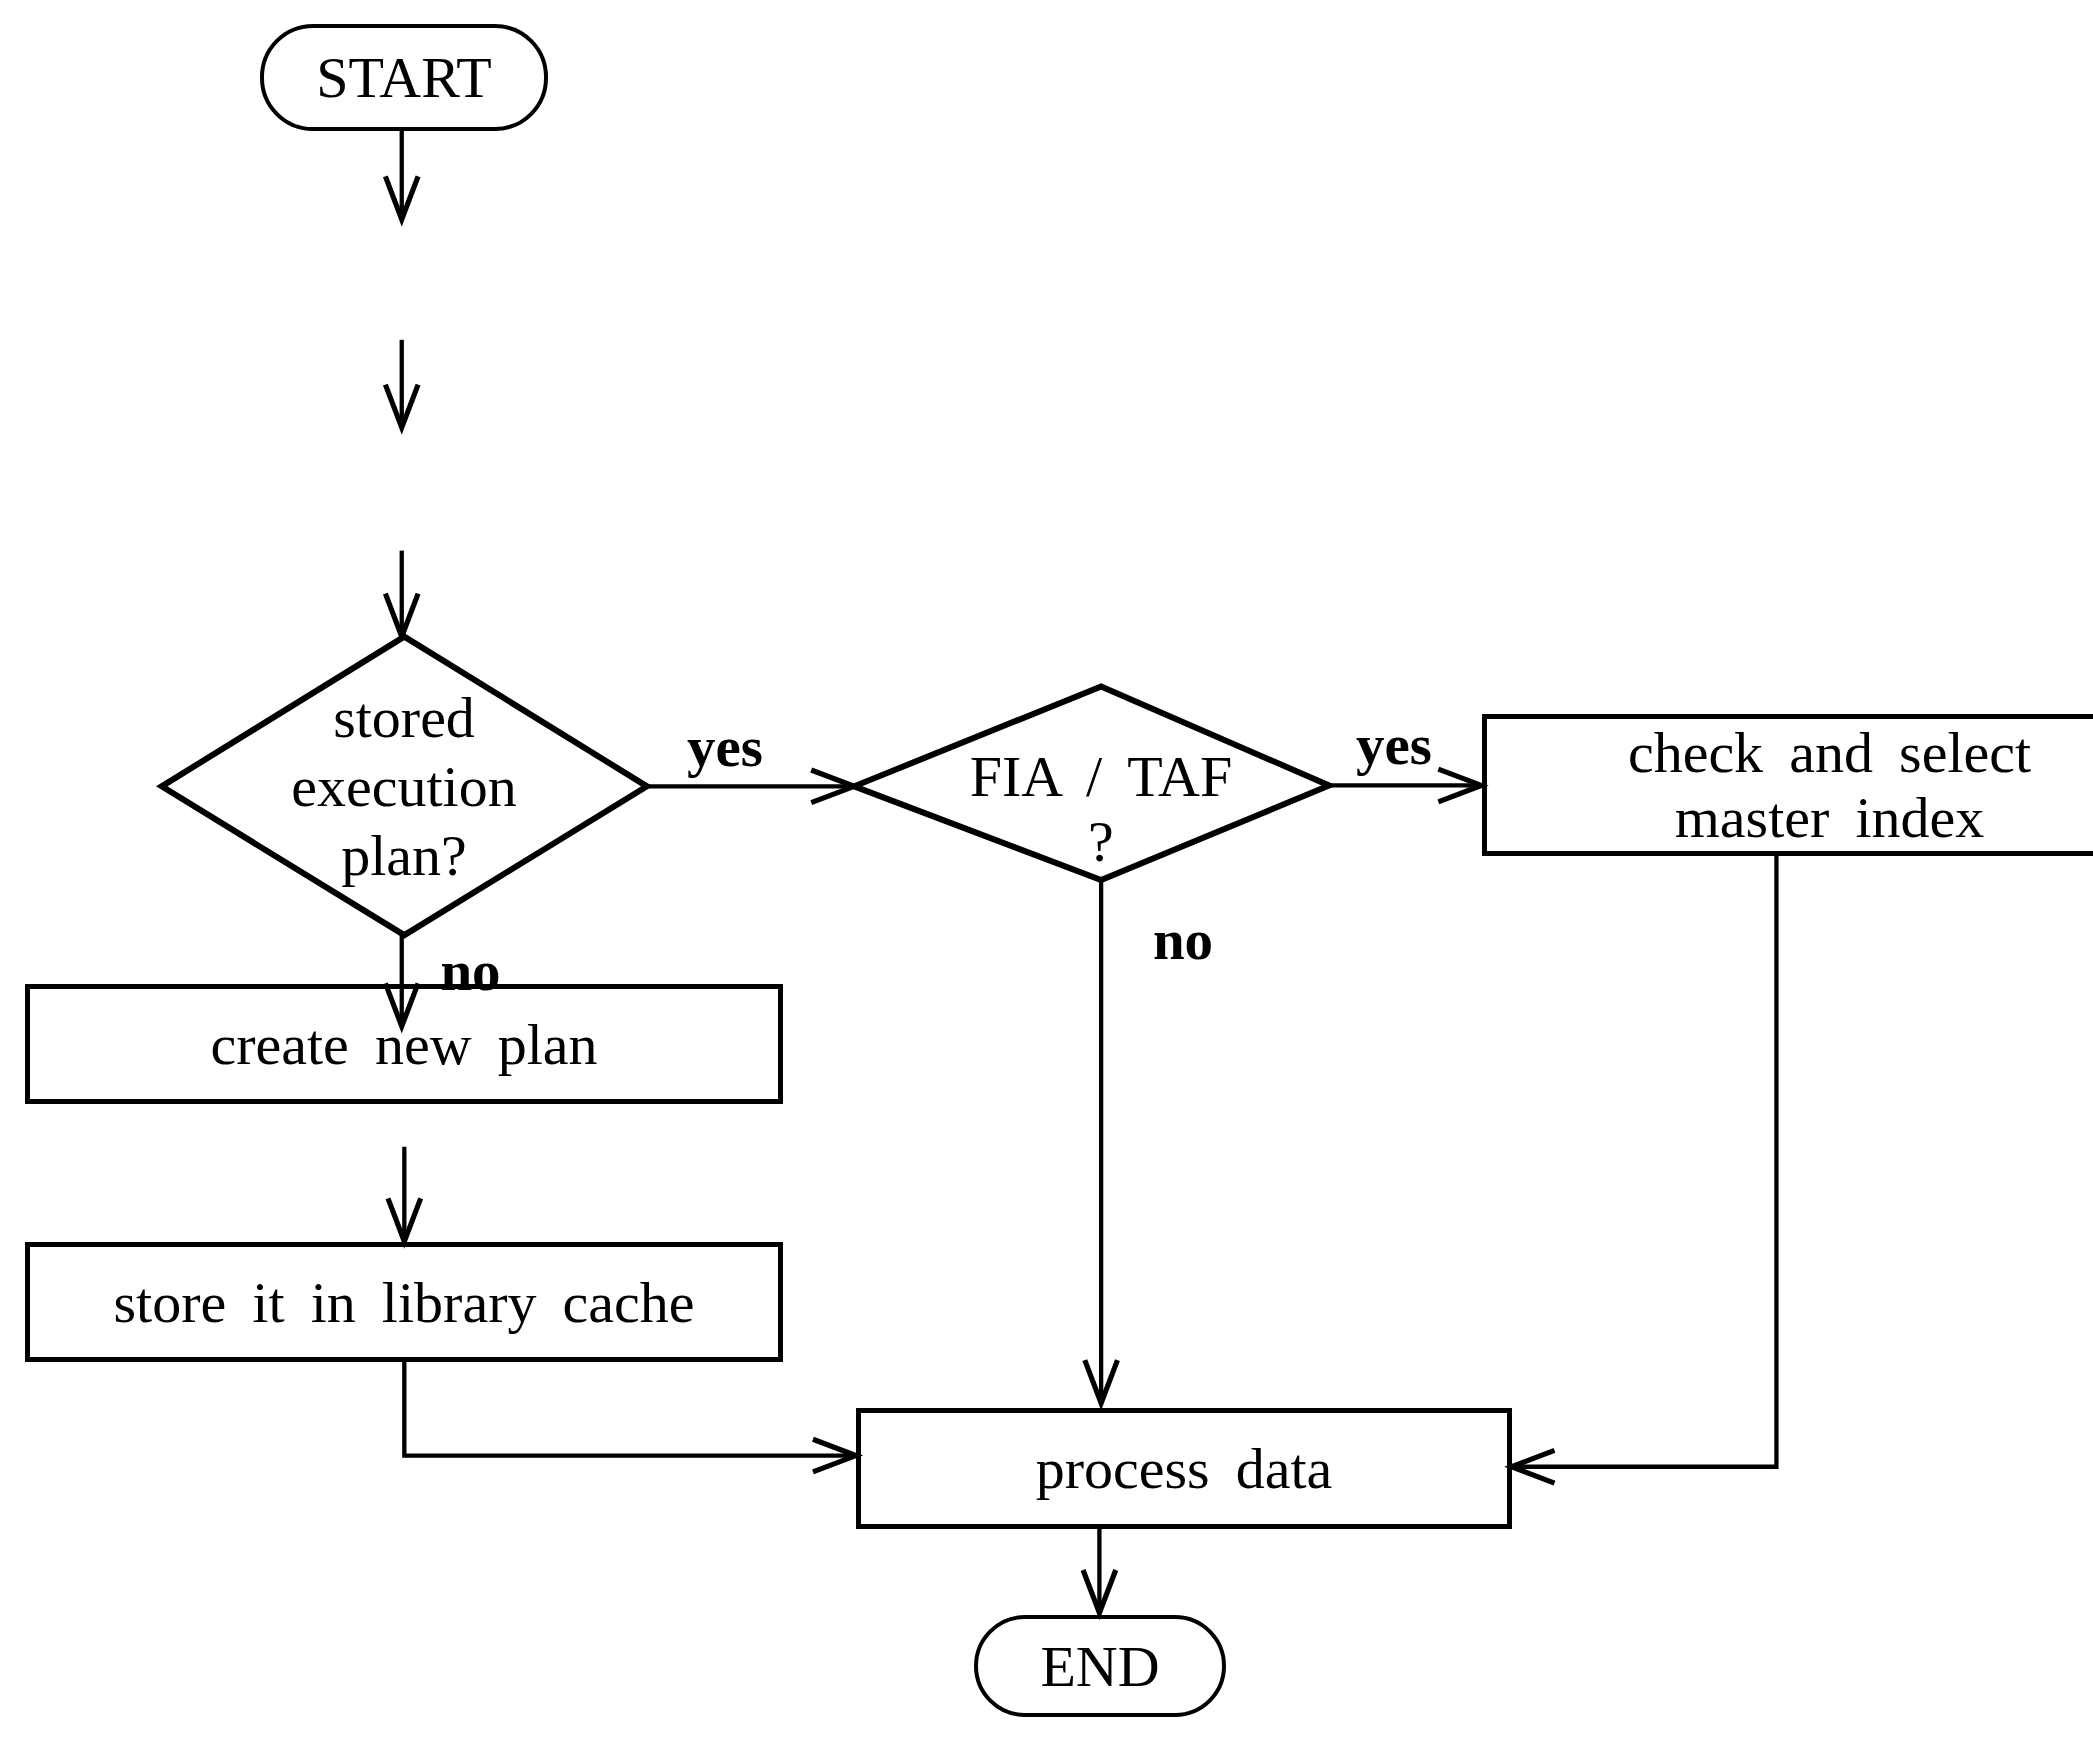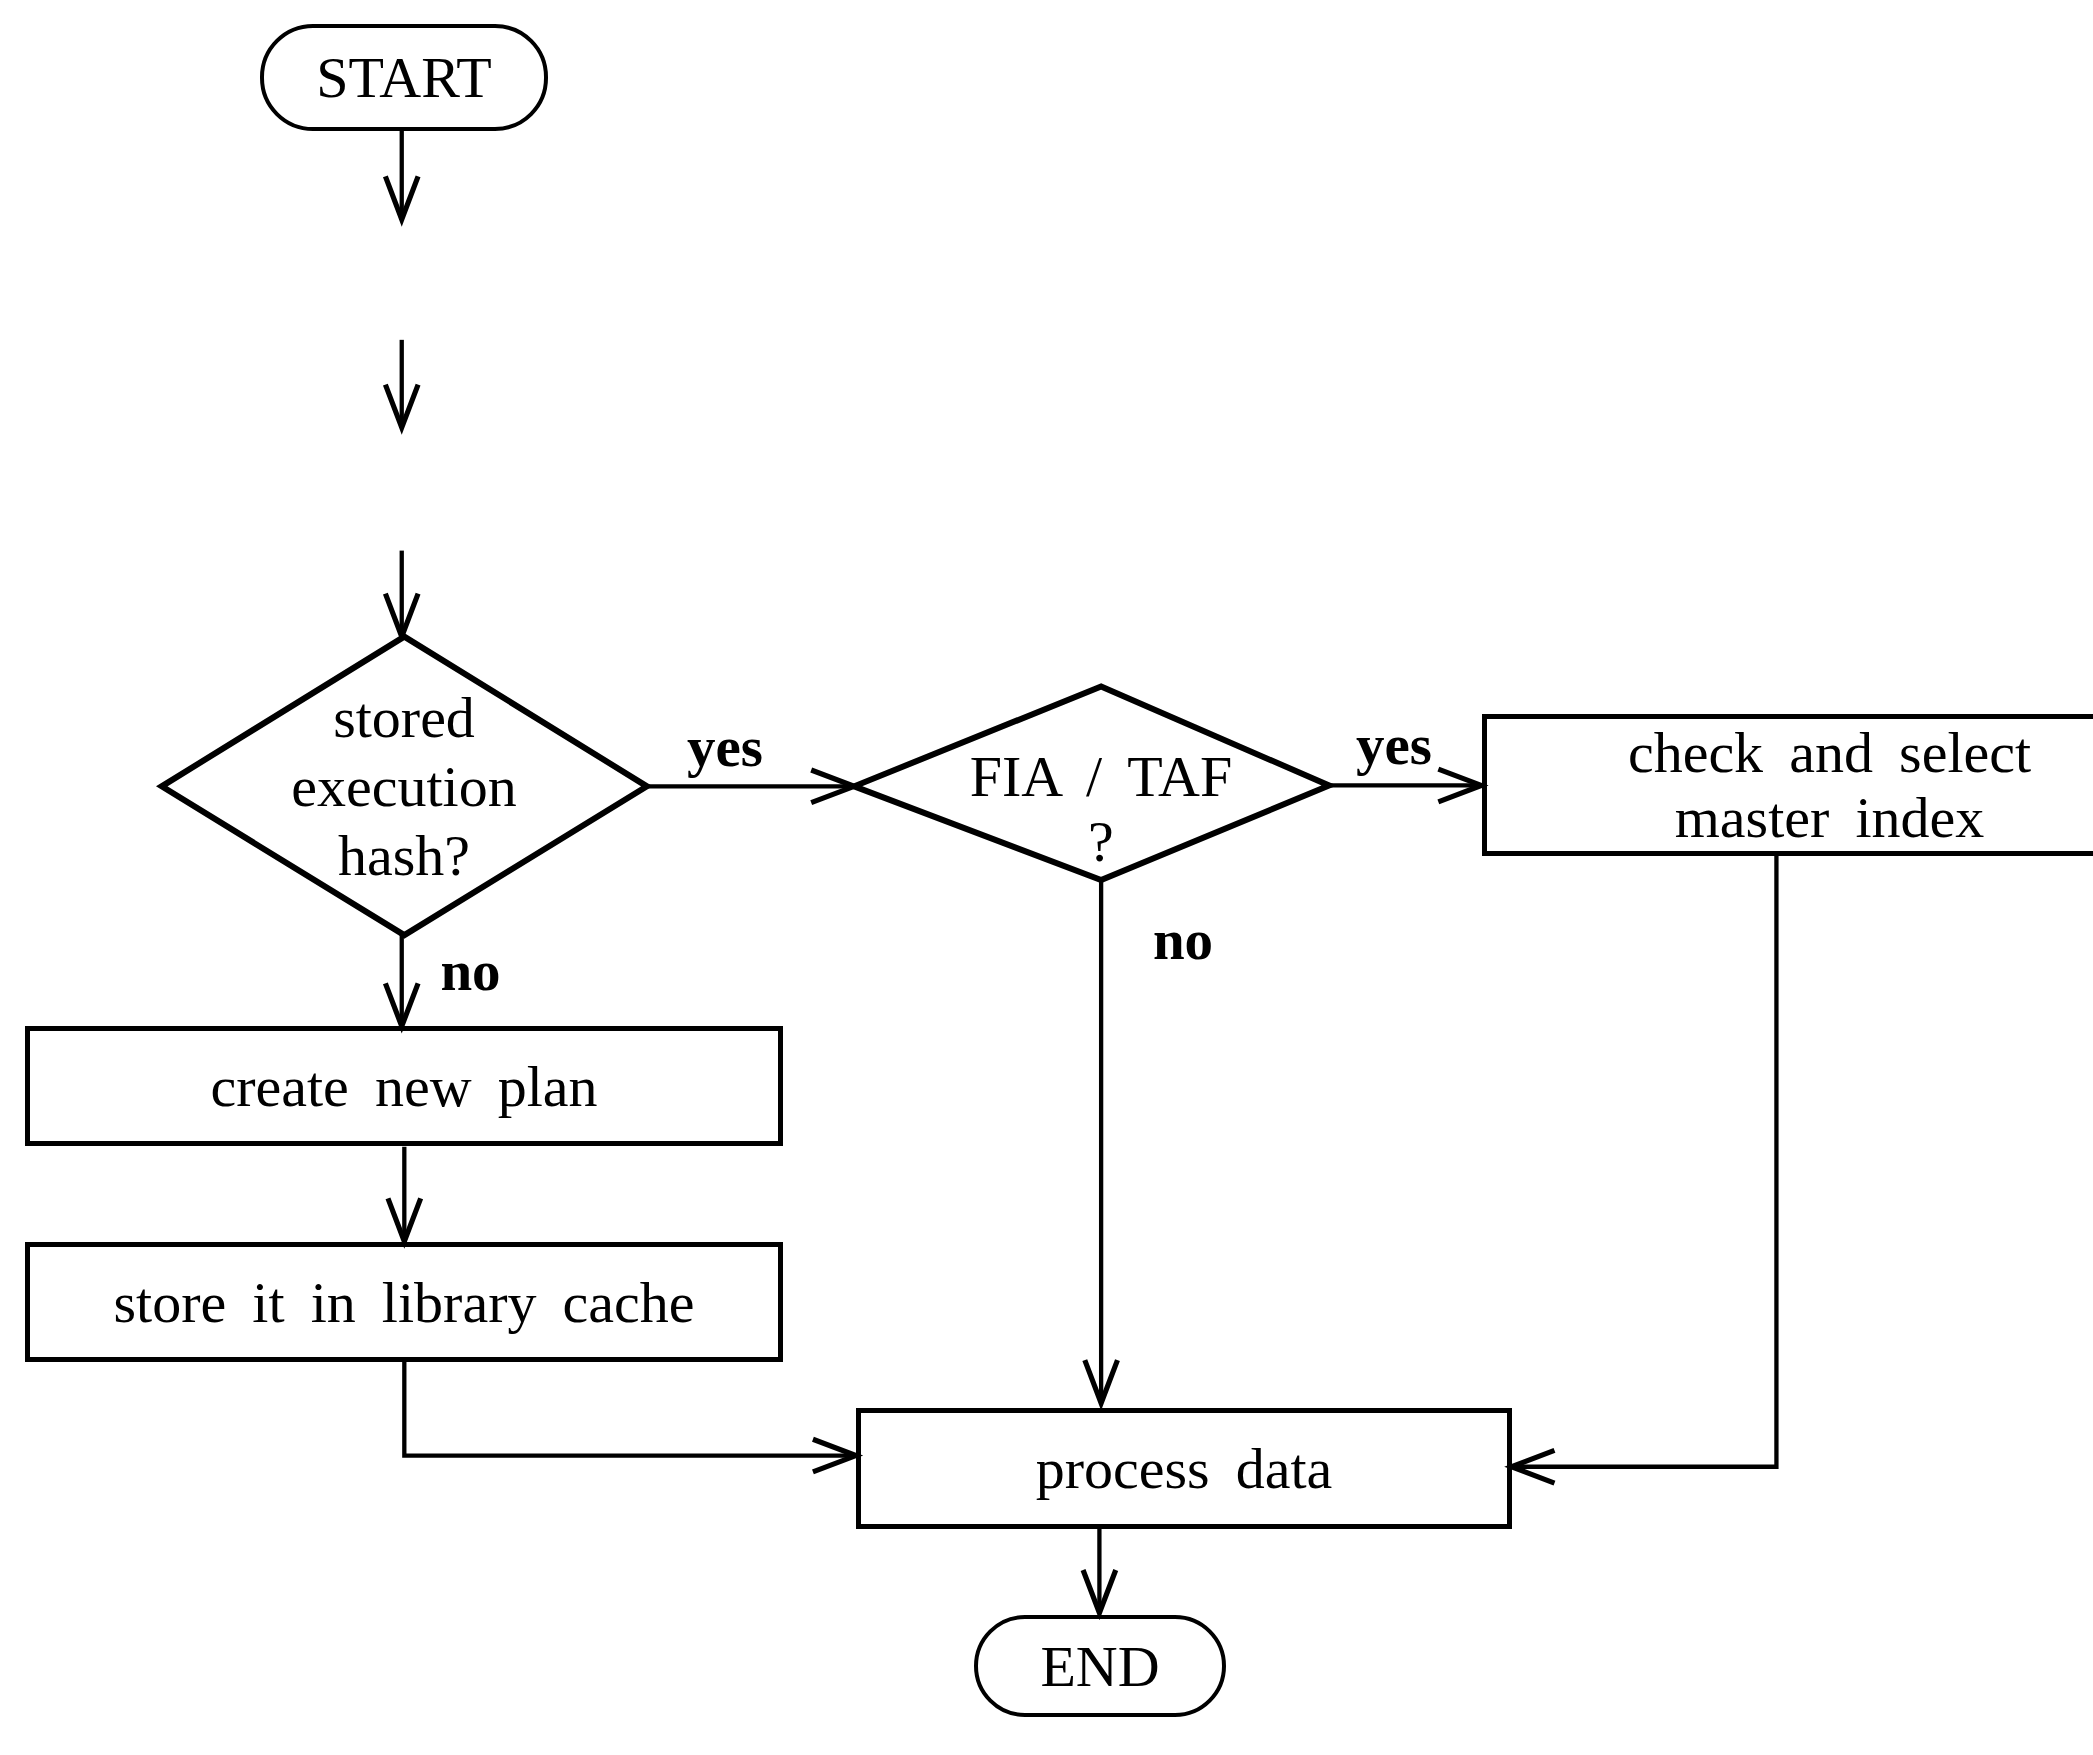--- a/index.html
+++ b/index.html
@@ -134,29 +134,29 @@
       <path class="head" d="M1259 1825 L1278 1875 L1297 1825"></path>
     </g>
   </svg>
 
   <div class="node terminal" style="left:260px; top:24px; width:288px; height:107px; border-radius:53px;">START</div>
 
 
 
   <div class="node diamond-label" style="left:232px; top:666px; width:344px; height:241px;">stored
 execution
-hash?</div>
+plan?</div>
 
   <div class="node diamond-label-2" style="left:929px; top:743px; width:344px; height:131px;">FIA / TAF
 ?</div>
 
   <div class="node box" style="left:1482px; top:714px; width:695px; height:142px;">check and select
 master index</div>
 
-  <div class="node box" style="left:25px; top:1026px; width:758px; height:120px;">create new plan</div>
+  <div class="node box" style="left:25px; top:984px; width:758px; height:120px;">create new plan</div>
 
   <div class="node box" style="left:25px; top:1242px; width:758px; height:120px;">store it in library cache</div>
 
   <div class="node box" style="left:856px; top:1408px; width:656px; height:121px;">process data</div>
 
   <div class="node terminal" style="left:974px; top:1615px; width:252px; height:102px; border-radius:51px;">END</div>
 
   <div class="edge-label" style="left:656px; top:712px; width:138px; height:69px;">yes</div>
 
   <div class="edge-label" style="left:419px; top:936px; width:103px; height:69px;">no</div>

